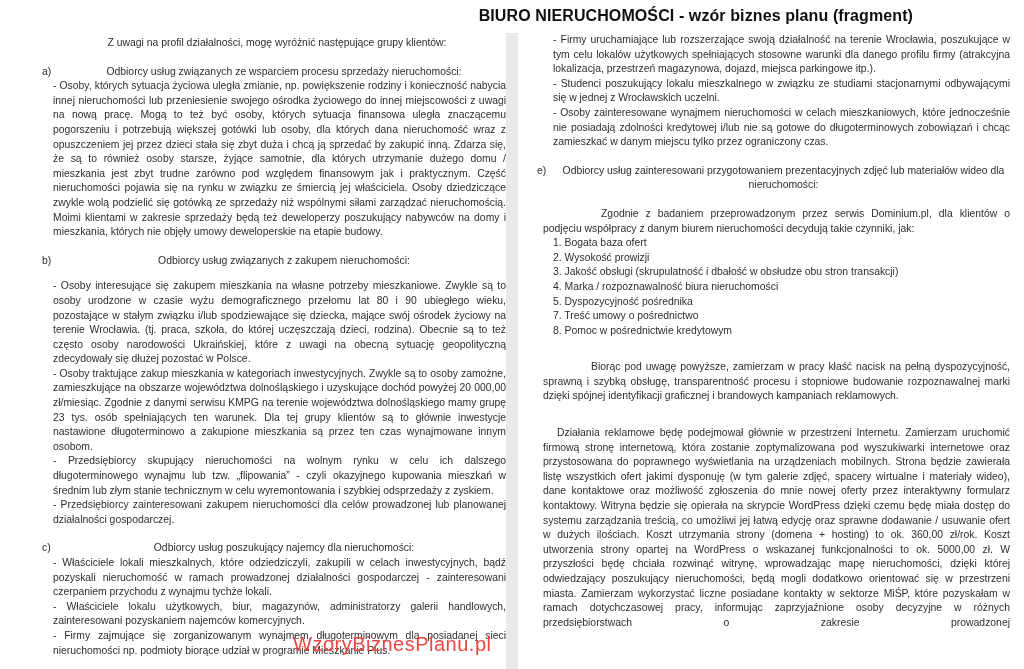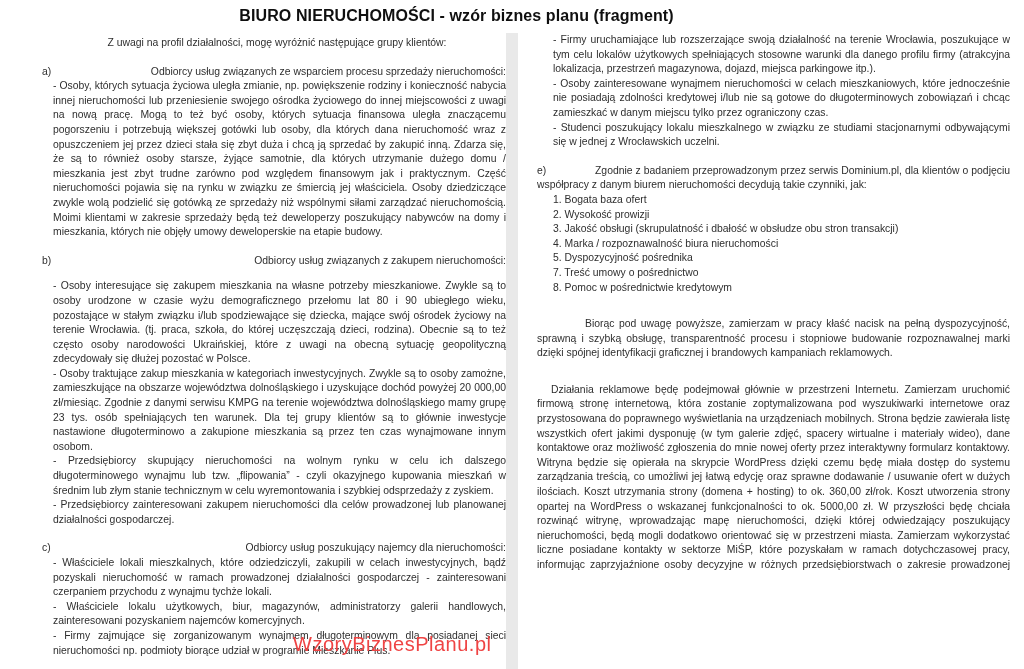--- a/index.html
+++ b/index.html
@@ -6,21 +6,21 @@
   body {
     width:1024px; height:669px;
     background:#ffffff;
     overflow:hidden;
     position:relative;
     font-family:"Liberation Sans", sans-serif;
     color:#2e2e2e;
   }
   .doc-title {
     position:absolute; top:7px; left:0; width:913px;
-    text-align:center;
+    text-align:right;
     font-size:16px; font-weight:bold; color:#0f0f0f;
     letter-spacing:0.1px;
   }
   .page-gap {
     position:absolute; left:506px; top:33px; width:12px; height:636px;
     background:#e9e9e9;
     z-index:0;
   }
   .watermark {
     position:absolute; left:293px; top:633px;
@@ -31,25 +31,25 @@
     position:absolute;
     font-size:10.4px; line-height:14.6px;
     z-index:1;
   }
   .col-left  { left:42px;  top:36px; width:464px; }
   .col-right { left:537px; top:33px; width:473px; }
   p { margin:0; }
   .intro { text-indent:6px;text-align:center; }
   .list-item { position:relative; padding-left:20px; margin-top:14px; }
   .list-label { position:absolute; left:0; top:0; }
-  .item-heading { text-align:right; }
+  .item-heading { text-align:center; }
   .gap-below { margin-bottom:11px; }
   .bullet { margin-left:-9px; text-align:justify; }
   .col-right .bullet-block { margin-left:16px; text-align:justify; }
-  .para { margin-left:0; margin-top:14px; text-align:justify; }
+  .para { margin-left:6px; margin-top:14px; text-align:justify; }
   .para-indent-lg { text-indent:58px; }
   .para-indent-md { text-indent:48px; margin-top:22px; }
   .para-indent-sm { text-indent:14px; margin-top:22px; }
   .factor { margin-left:16px; }
   .justify-last { text-align-last:justify; }
 </style>
 </head>
 <body>
 
 <div class="doc-title">BIURO NIERUCHOMOŚCI - wzór biznes planu (fragment)</div>
@@ -81,25 +81,26 @@
     <p class="item-heading">Odbiorcy usług poszukujący najemcy dla nieruchomości:</p>
     <p class="bullet">- Właściciele lokali mieszkalnych, które odziedziczyli, zakupili w celach inwestycyjnych, bądź pozyskali nieruchomość w ramach prowadzonej działalności gospodarczej - zainteresowani czerpaniem przychodu z wynajmu tychże lokali.</p>
     <p class="bullet">- Właściciele lokalu użytkowych, biur, magazynów, administratorzy galerii handlowych, zainteresowani pozyskaniem najemców komercyjnych.</p>
     <p class="bullet">- Firmy zajmujące się zorganizowanym wynajmem długoterminowym dla posiadanej sieci nieruchomości np. podmioty biorące udział w programie Mieszkanie Plus.</p>
   </div>
 
 </div>
 
 <div class="col col-right">
   <p class="bullet-block">- Firmy uruchamiające lub rozszerzające swoją działalność na terenie Wrocławia, poszukujące w tym celu lokalów użytkowych spełniających stosowne warunki dla danego profilu firmy (atrakcyjna lokalizacja, przestrzeń magazynowa, dojazd, miejsca parkingowe itp.).</p>
+  <p class="bullet-block">- Studenci poszukujący lokalu mieszkalnego w związku ze studiami stacjonarnymi odbywającymi się w jednej z Wrocławskich uczelni.</p>
   <p class="bullet-block">- Osoby zainteresowane wynajmem nieruchomości w celach mieszkaniowych, które jednocześnie nie posiadają zdolności kredytowej i/lub nie są gotowe do długoterminowych zobowiązań i chcąc zamieszkać w danym miejscu tylko przez ograniczony czas.</p>
-  <p class="bullet-block">- Studenci poszukujący lokalu mieszkalnego w związku ze studiami stacjonarnymi odbywającymi się w jednej z Wrocławskich uczelni.</p>
 
   <div class="list-item">
     <span class="list-label">e)</span>
+    <p class="item-heading gap-below">Odbiorcy usług zainteresowani przygotowaniem prezentacyjnych zdjęć lub materiałów wideo dla nieruchomości:</p>
   </div>
 
   <p class="para para-indent-lg">Zgodnie z badaniem przeprowadzonym przez serwis Dominium.pl, dla klientów o podjęciu współpracy z danym biurem nieruchomości decydują takie czynniki, jak:</p>
 
   <p class="factor">1. Bogata baza ofert</p>
   <p class="factor">2. Wysokość prowizji</p>
   <p class="factor">3. Jakość obsługi (skrupulatność i dbałość w obsłudze obu stron transakcji)</p>
   <p class="factor">4. Marka / rozpoznawalność biura nieruchomości</p>
   <p class="factor">5. Dyspozycyjność pośrednika</p>
   <p class="factor">7. Treść umowy o pośrednictwo</p>

